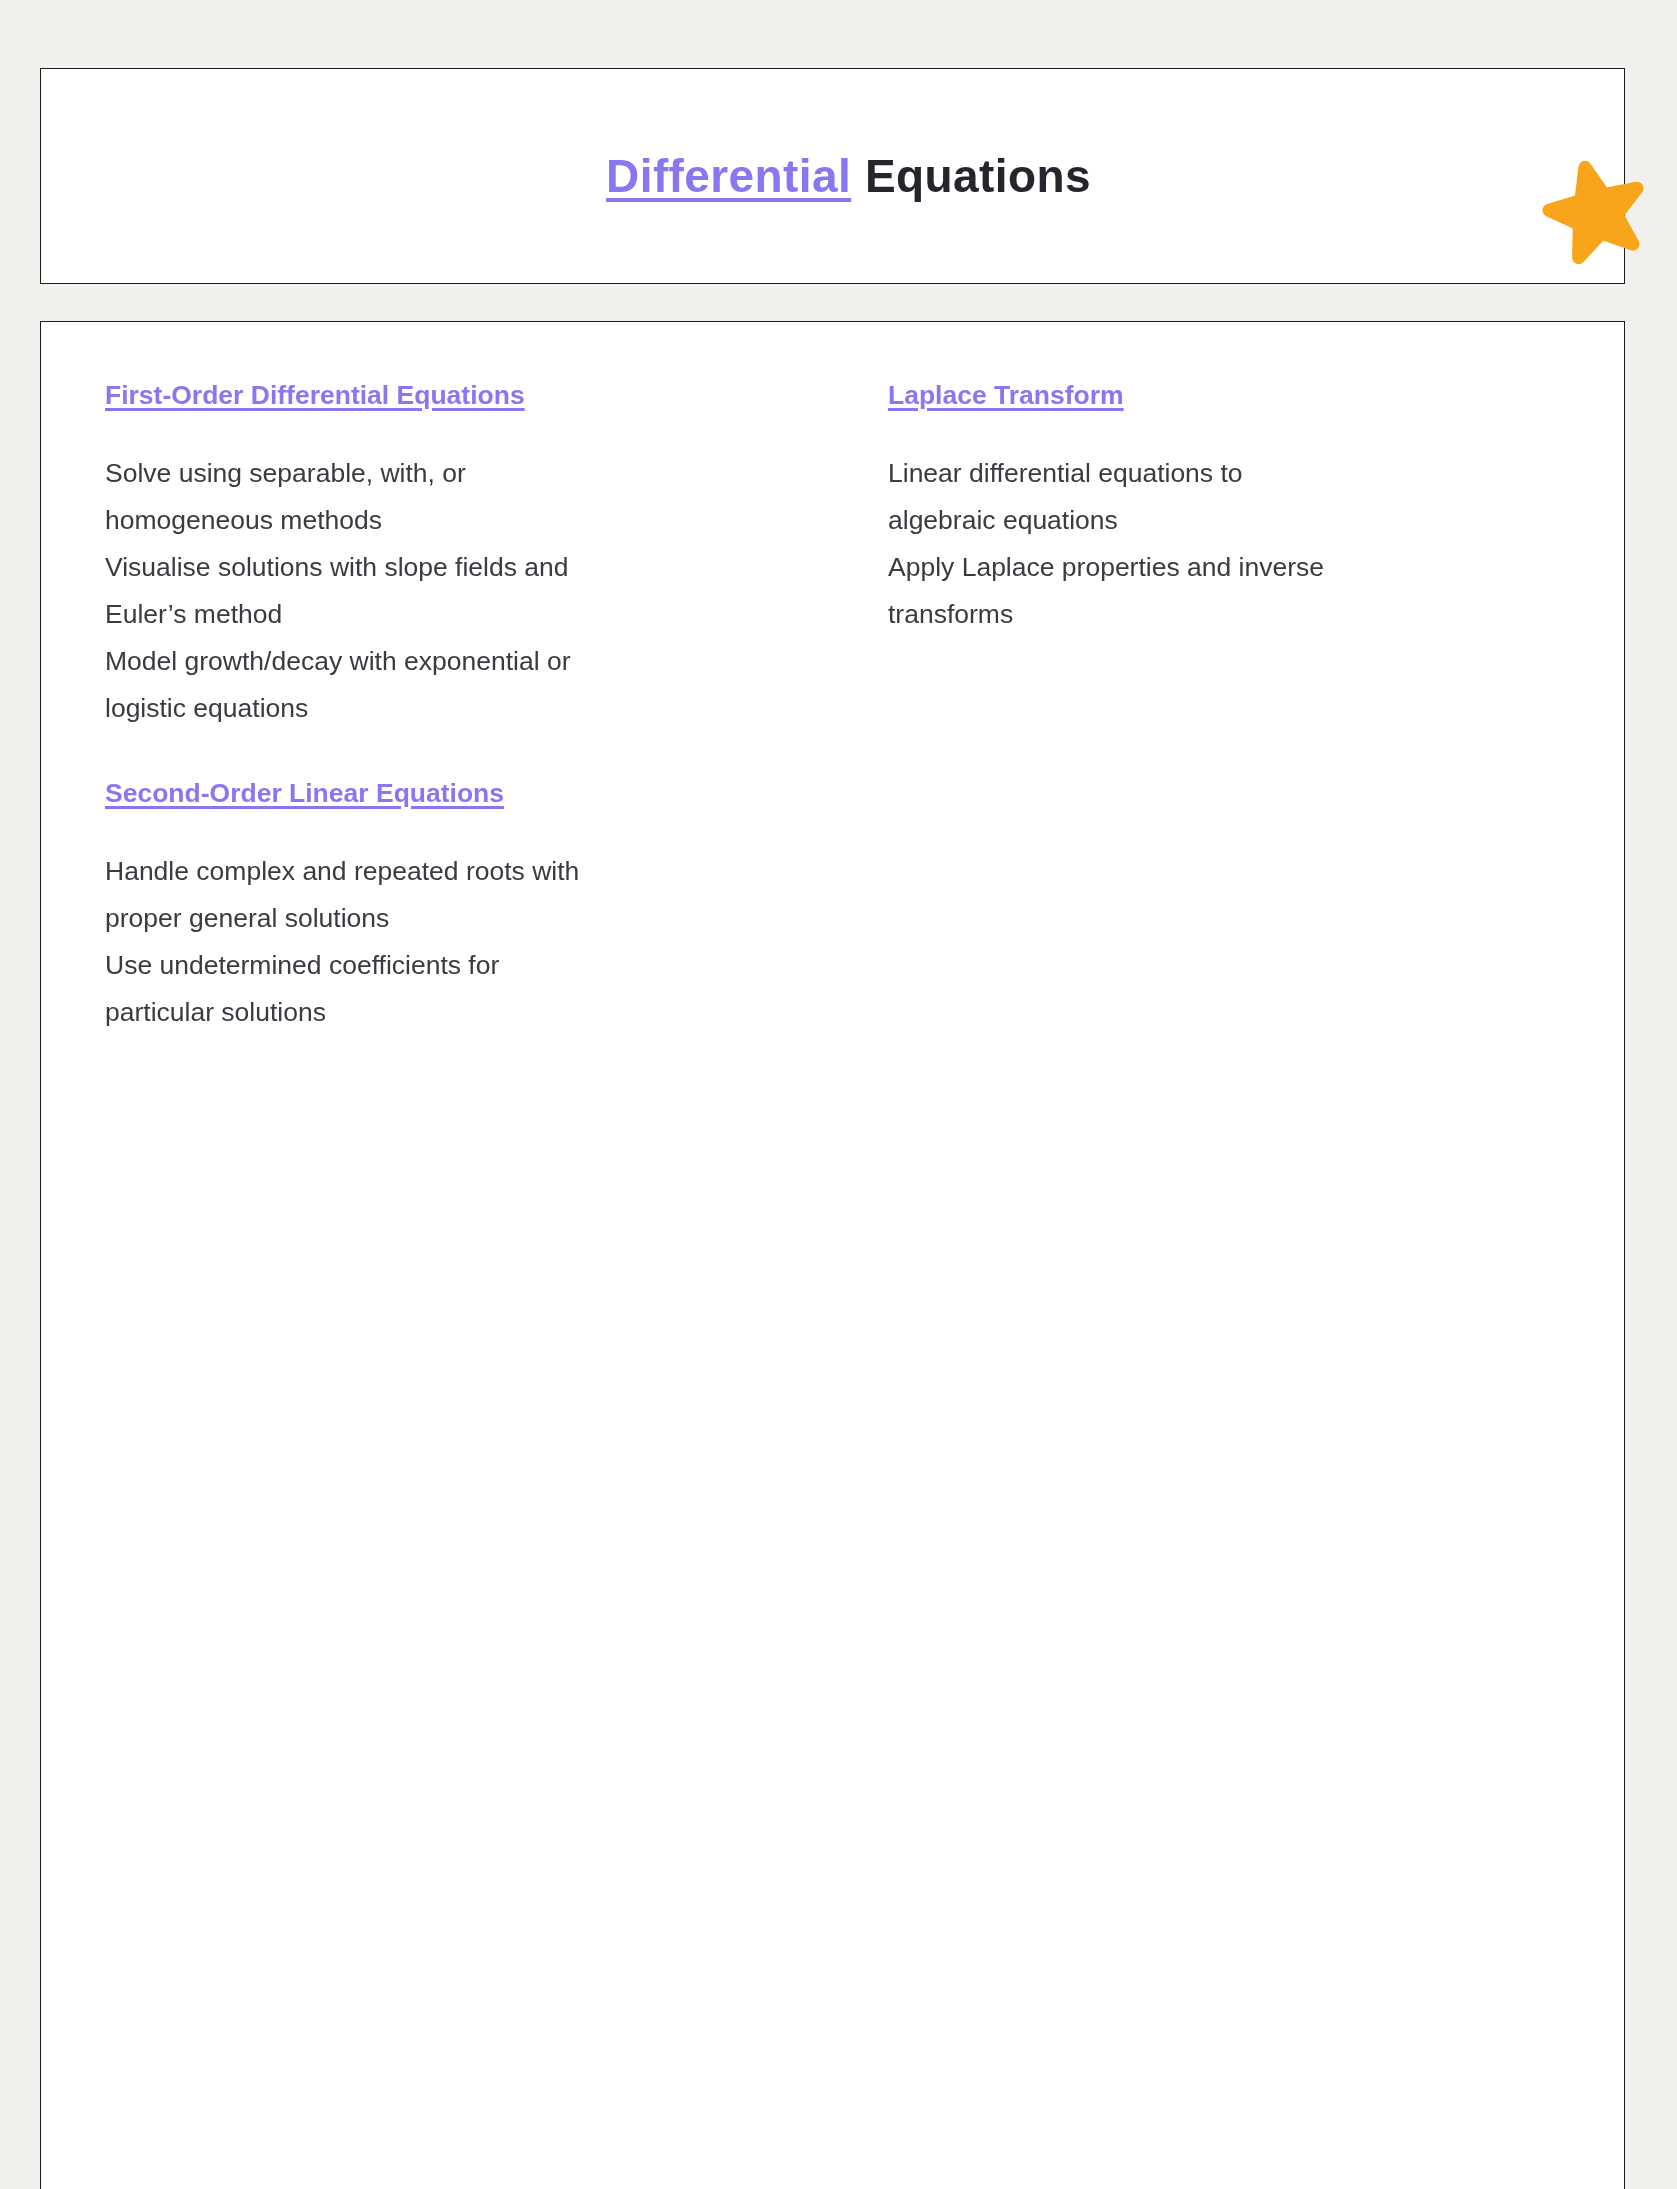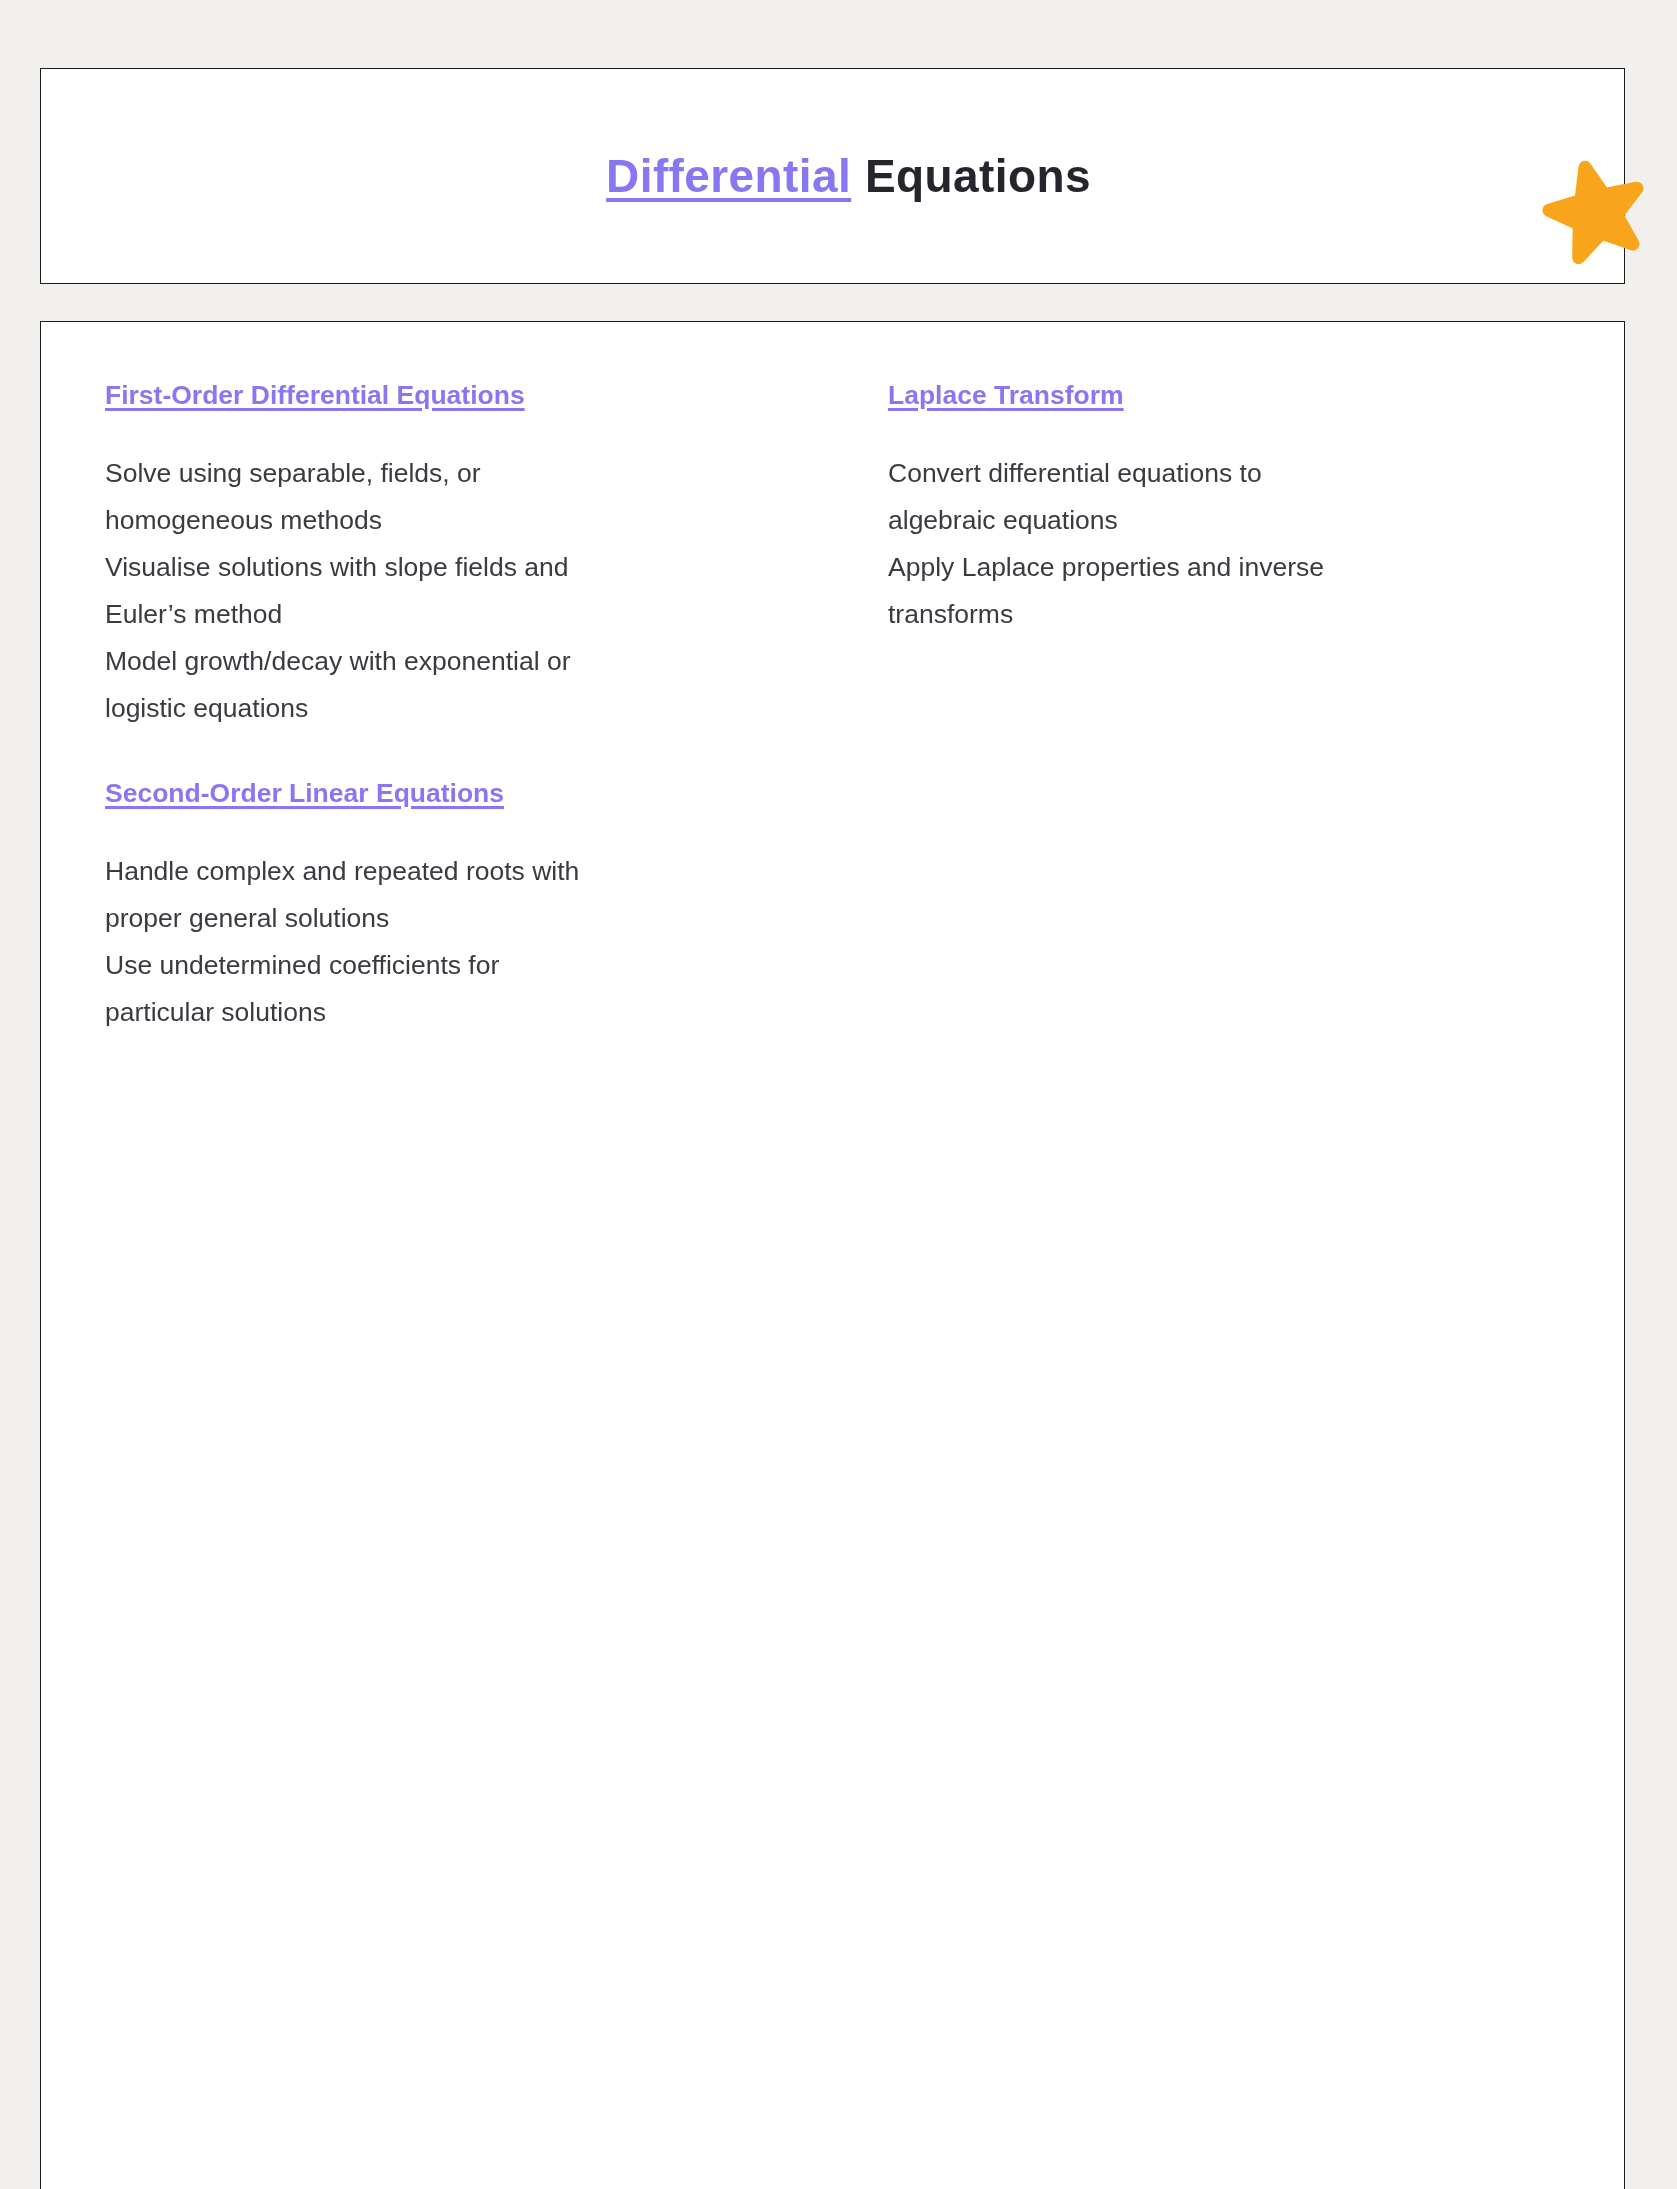--- a/index.html
+++ b/index.html
@@ -101,41 +101,41 @@
     </g>
   </svg>
 </div>
 
 <div class="panel content-panel">
   <div class="columns">
 
     <div class="column">
       <div class="section">
         <span class="section-heading">First-Order Differential Equations</span>
-        <p class="objective">Solve using separable, fields, or
+        <p class="objective">Solve using separable, with, or
 homogeneous methods</p>
         <p class="objective">Visualise solutions with slope fields and
 Euler’s method</p>
         <p class="objective">Model growth/decay with exponential or
 logistic equations</p>
       </div>
 
       <div class="section">
         <span class="section-heading">Second-Order Linear Equations</span>
         <p class="objective">Handle complex and repeated roots with
 proper general solutions</p>
         <p class="objective">Use undetermined coefficients for
 particular solutions</p>
       </div>
     </div>
 
     <div class="column">
       <div class="section">
         <span class="section-heading">Laplace Transform</span>
-        <p class="objective">Convert differential equations to
+        <p class="objective">Linear differential equations to
 algebraic equations</p>
         <p class="objective">Apply Laplace properties and inverse
 transforms</p>
       </div>
     </div>
 
   </div>
 </div>
 
 

